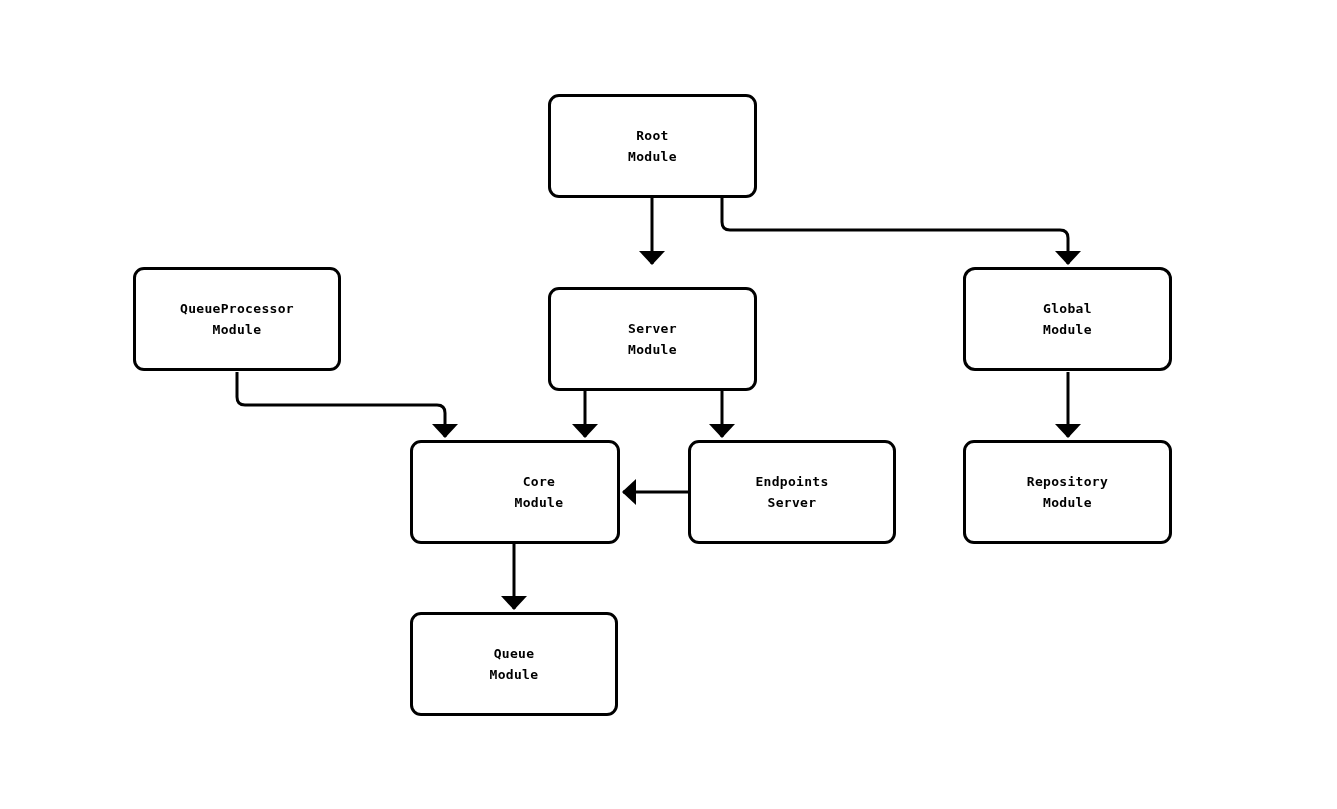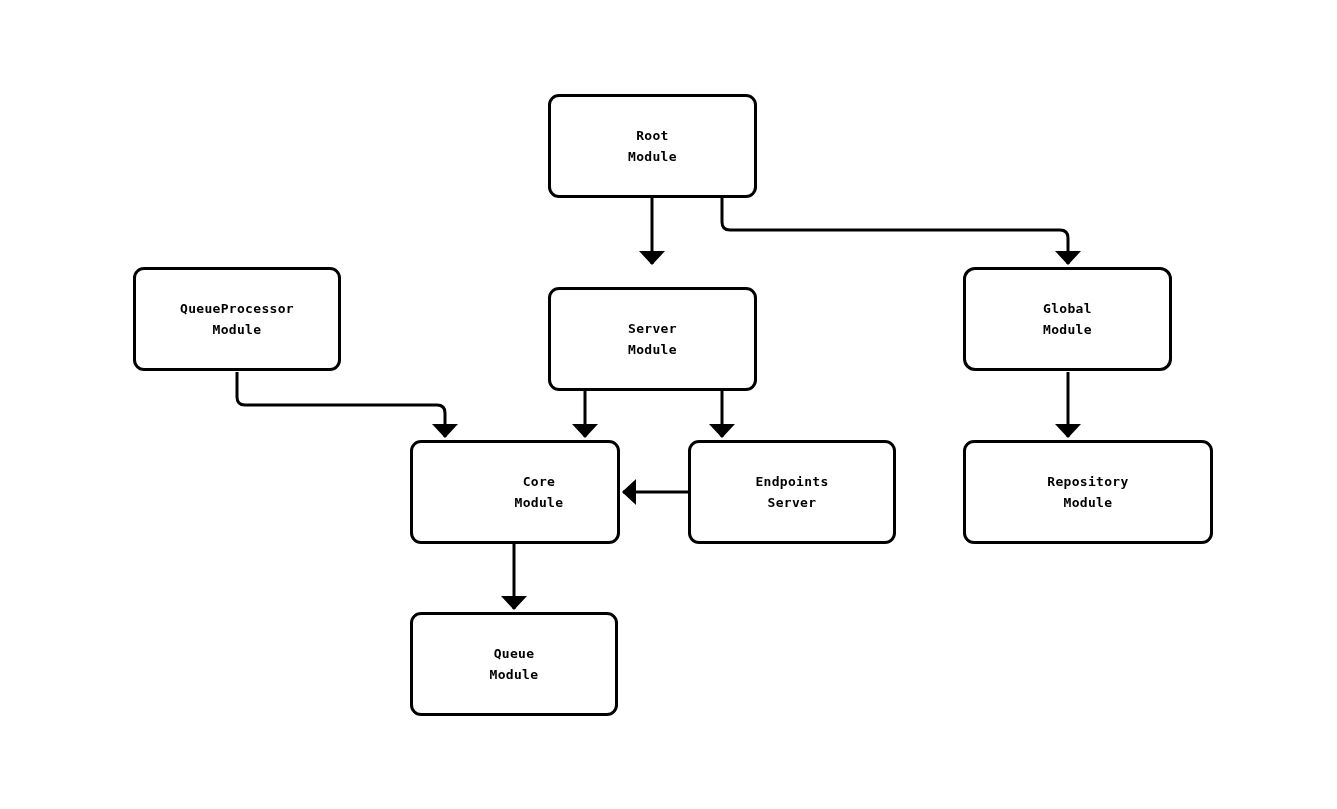--- a/index.html
+++ b/index.html
@@ -43,21 +43,21 @@
     white-space: pre-line;
     letter-spacing: 0.3px;
   }
   
   .n-root          { left: 548px; top: 94px;  width: 209px; }
   .n-queueproc     { left: 133px; top: 267px; }
   .n-server        { left: 548px; top: 267px; width: 209px; margin-top: 20px; }
   .n-global        { left: 963px; top: 267px; width: 209px; border-radius: 12px; }
   .n-core          { left: 410px; top: 440px; width: 210px; padding-left: 48px; }
   .n-endpoints     { left: 688px; top: 440px; }
-  .n-repository    { left: 963px; top: 440px; width: 250px; }
+  .n-repository    { left: 963px; top: 440px; width: 209px; }
   .n-queue         { left: 410px; top: 612px; justify-content: center; }
 </style>
 </head>
 <body>
 
 <div class="canvas">
 
   <svg class="edges" viewBox="0 0 1337 809" xmlns="http://www.w3.org/2000/svg">
     <defs>
       <marker id="arrowhead" markerUnits="userSpaceOnUse" markerWidth="14" markerHeight="26" viewBox="0 0 14 26" refX="13" refY="13" orient="auto">

